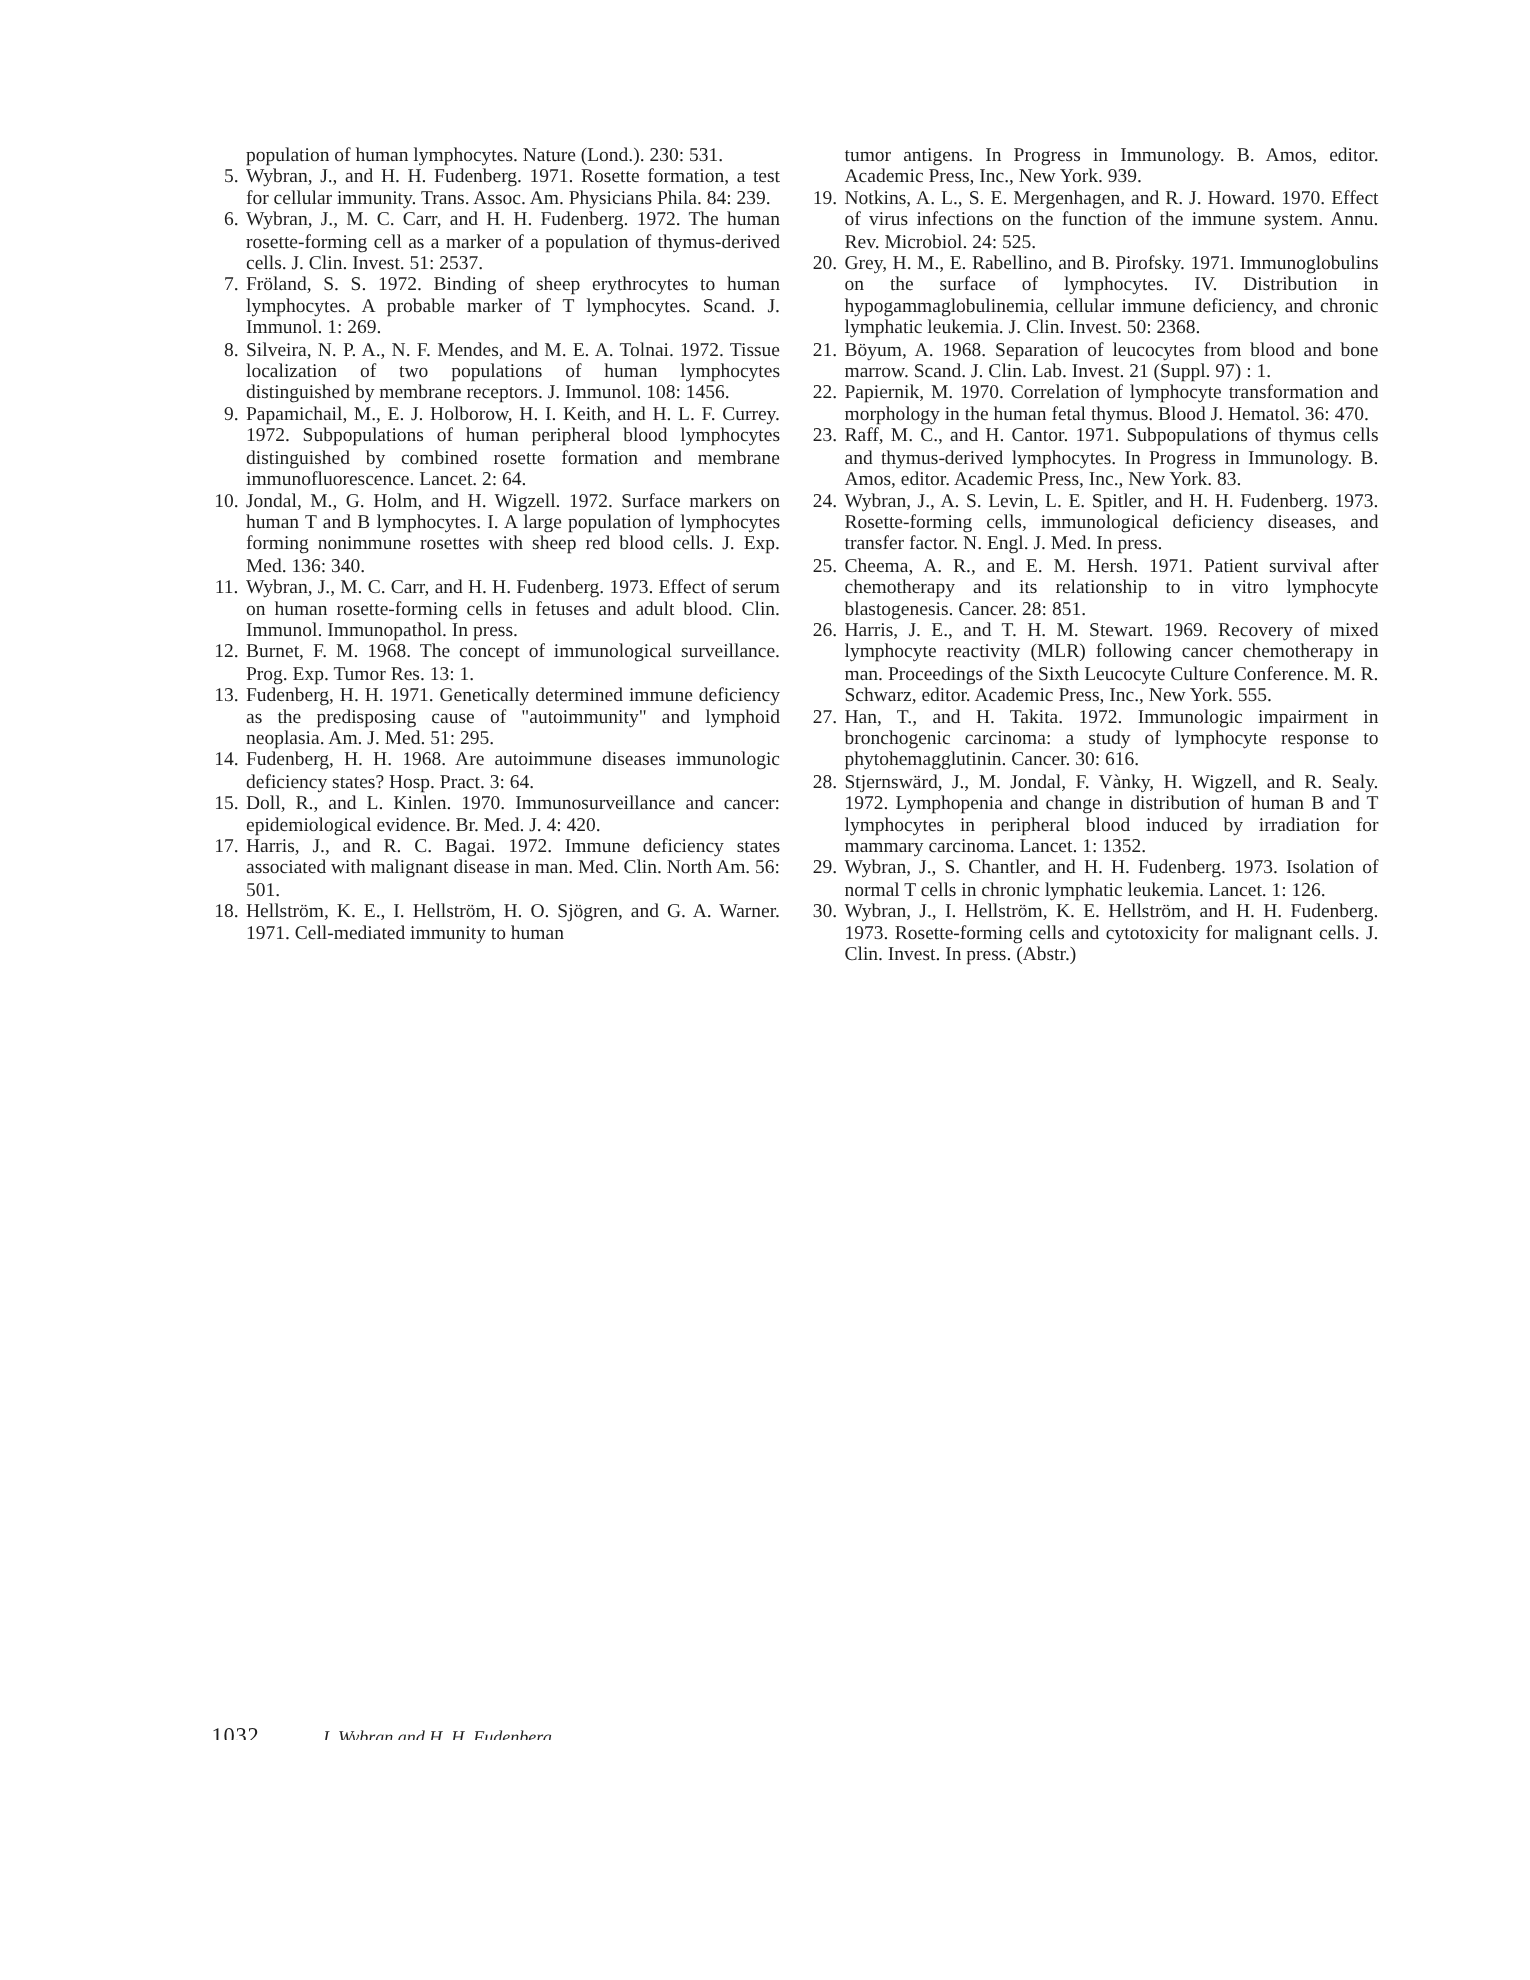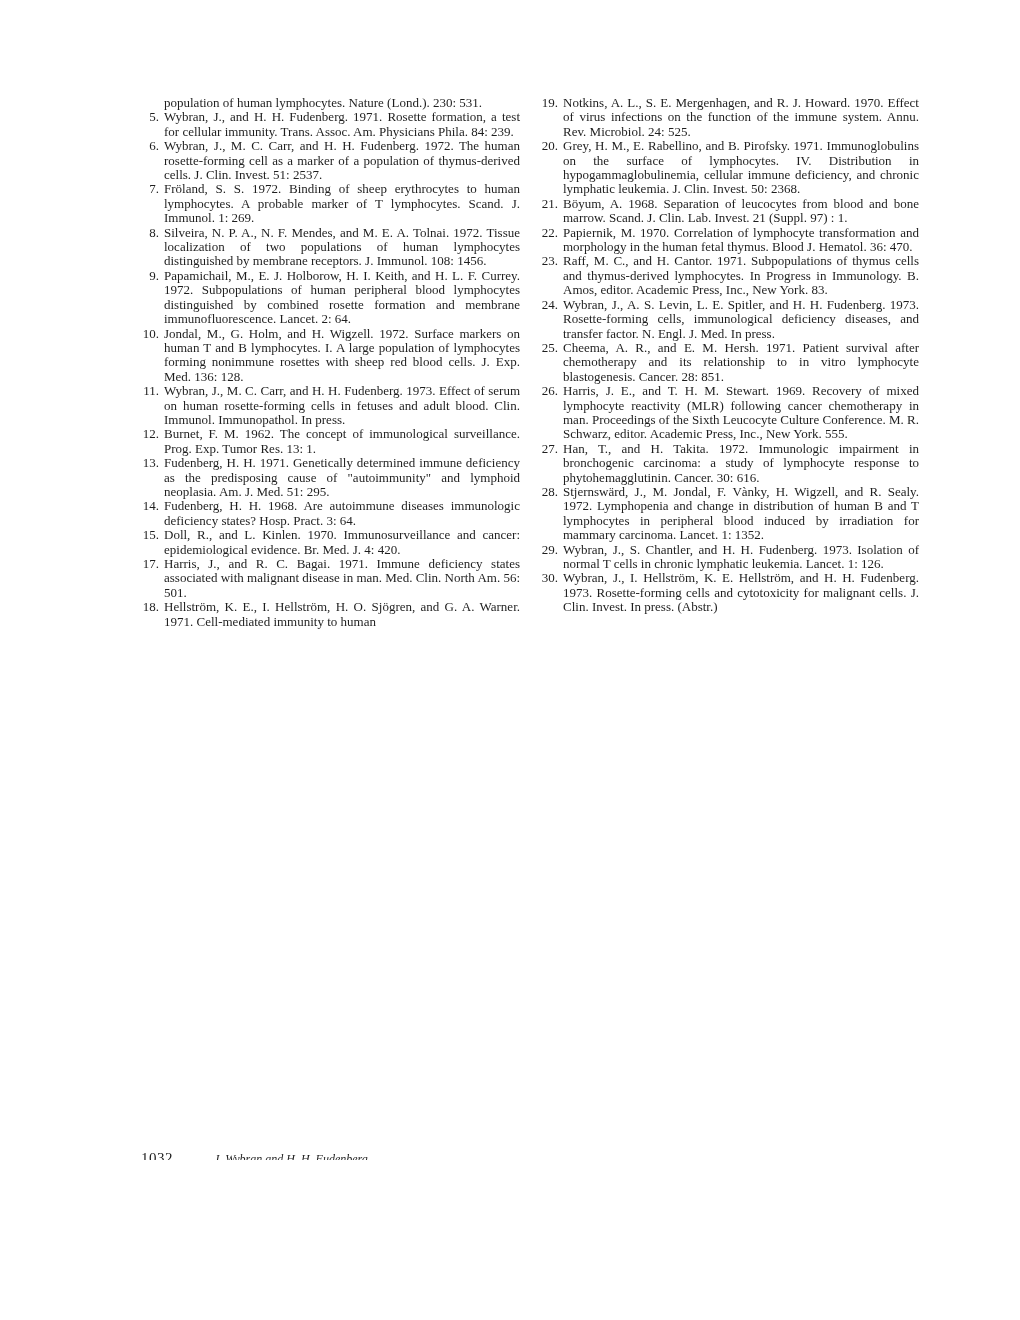--- a/index.html
+++ b/index.html
@@ -98,54 +98,55 @@
           <div class="ref">
             <span class="ref-num">8.</span>
             <span class="ref-text">Silveira, N. P. A., N. F. Mendes, and M. E. A. Tolnai. 1972. Tissue localization of two populations of human lymphocytes distinguished by membrane receptors. J. Immunol. 108: 1456.</span>
           </div>
           <div class="ref">
             <span class="ref-num">9.</span>
             <span class="ref-text">Papamichail, M., E. J. Holborow, H. I. Keith, and H. L. F. Currey. 1972. Subpopulations of human peripheral blood lymphocytes distinguished by combined rosette formation and membrane immunofluorescence. Lancet. 2: 64.</span>
           </div>
           <div class="ref">
             <span class="ref-num">10.</span>
-            <span class="ref-text">Jondal, M., G. Holm, and H. Wigzell. 1972. Surface markers on human T and B lymphocytes. I. A large population of lymphocytes forming nonimmune rosettes with sheep red blood cells. J. Exp. Med. 136: 128.</span>
+            <span class="ref-text">Jondal, M., G. Holm, and H. Wigzell. 1972. Surface markers on human T and B lymphocytes. I. A large population of lymphocytes forming nonimmune rosettes with sheep red blood cells. J. Exp. Med. 136: 340.</span>
           </div>
           <div class="ref">
             <span class="ref-num">11.</span>
             <span class="ref-text">Wybran, J., M. C. Carr, and H. H. Fudenberg. 1973. Effect of serum on human rosette-forming cells in fetuses and adult blood. Clin. Immunol. Immunopathol. In press.</span>
           </div>
           <div class="ref">
             <span class="ref-num">12.</span>
-            <span class="ref-text">Burnet, F. M. 1962. The concept of immunological surveillance. Prog. Exp. Tumor Res. 13: 1.</span>
+            <span class="ref-text">Burnet, F. M. 1968. The concept of immunological surveillance. Prog. Exp. Tumor Res. 13: 1.</span>
           </div>
           <div class="ref">
             <span class="ref-num">13.</span>
             <span class="ref-text">Fudenberg, H. H. 1971. Genetically determined immune deficiency as the predisposing cause of "autoimmunity" and lymphoid neoplasia. Am. J. Med. 51: 295.</span>
           </div>
           <div class="ref">
             <span class="ref-num">14.</span>
             <span class="ref-text">Fudenberg, H. H. 1968. Are autoimmune diseases immunologic deficiency states? Hosp. Pract. 3: 64.</span>
           </div>
           <div class="ref">
             <span class="ref-num">15.</span>
             <span class="ref-text">Doll, R., and L. Kinlen. 1970. Immunosurveillance and cancer: epidemiological evidence. Br. Med. J. 4: 420.</span>
           </div>
           <div class="ref">
             <span class="ref-num">17.</span>
-            <span class="ref-text">Harris, J., and R. C. Bagai. 1971. Immune deficiency states associated with malignant disease in man. Med. Clin. North Am. 56: 501.</span>
+            <span class="ref-text">Harris, J., and R. C. Bagai. 1972. Immune deficiency states associated with malignant disease in man. Med. Clin. North Am. 56: 501.</span>
           </div>
           <div class="ref">
             <span class="ref-num">18.</span>
             <span class="ref-text">Hellström, K. E., I. Hellström, H. O. Sjögren, and G. A. Warner. 1971. Cell-mediated immunity to human</span>
           </div>
         </div>
     </div>
 
     <div class="column">
+      <p class="cont">tumor antigens. In Progress in Immunology. B. Amos, editor. Academic Press, Inc., New York. 939.</p>
       <div class="refs" id="right-refs">
           <div class="ref">
             <span class="ref-num">19.</span>
             <span class="ref-text">Notkins, A. L., S. E. Mergenhagen, and R. J. Howard. 1970. Effect of virus infections on the function of the immune system. Annu. Rev. Microbiol. 24: 525.</span>
           </div>
           <div class="ref">
             <span class="ref-num">20.</span>
             <span class="ref-text">Grey, H. M., E. Rabellino, and B. Pirofsky. 1971. Immunoglobulins on the surface of lymphocytes. IV. Distribution in hypogammaglobulinemia, cellular immune deficiency, and chronic lymphatic leukemia. J. Clin. Invest. 50: 2368.</span>
           </div>
           <div class="ref">

